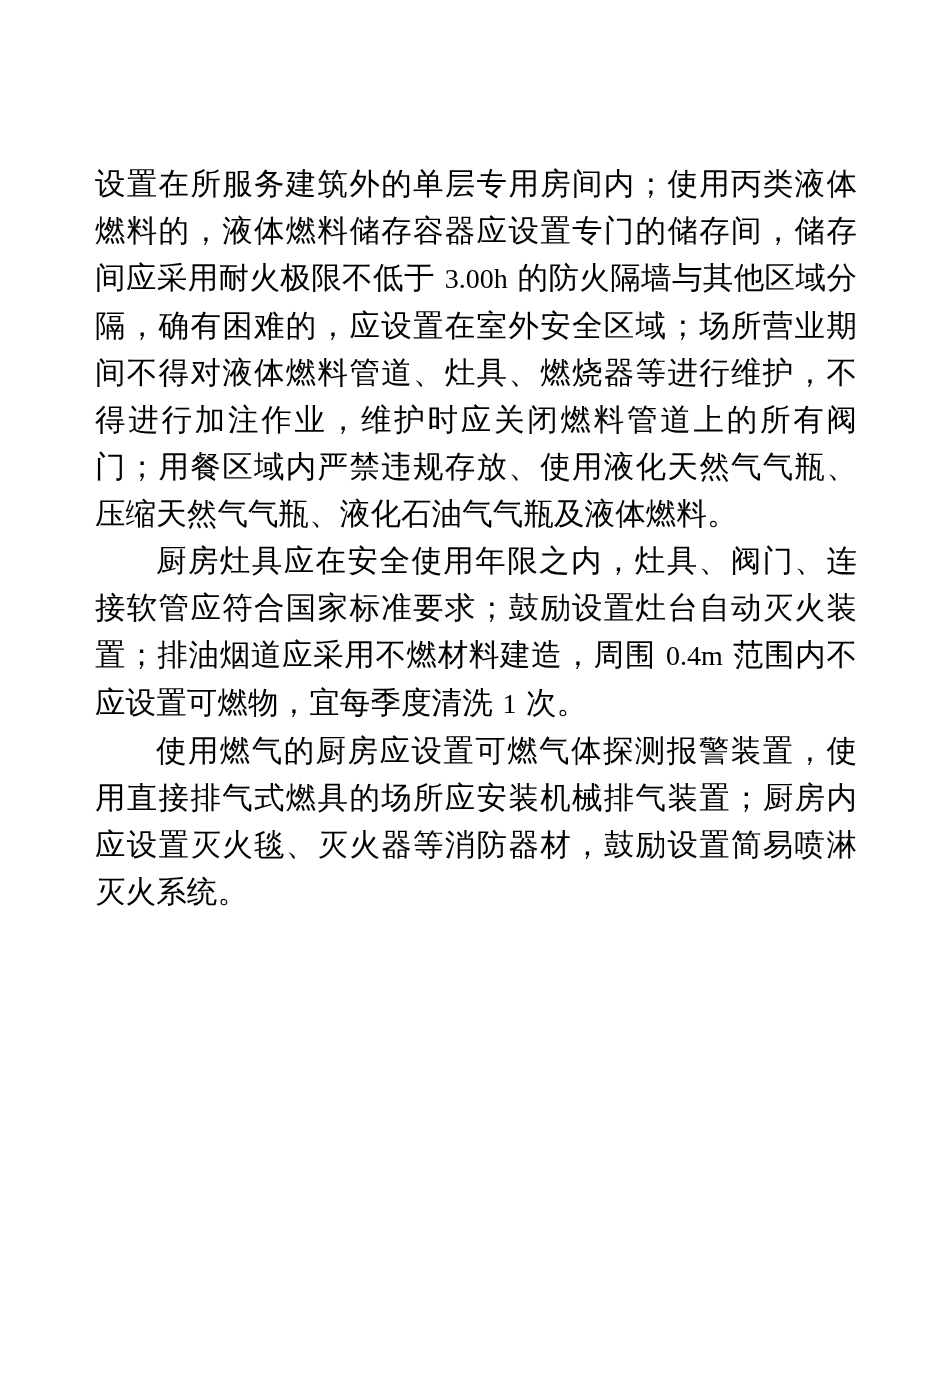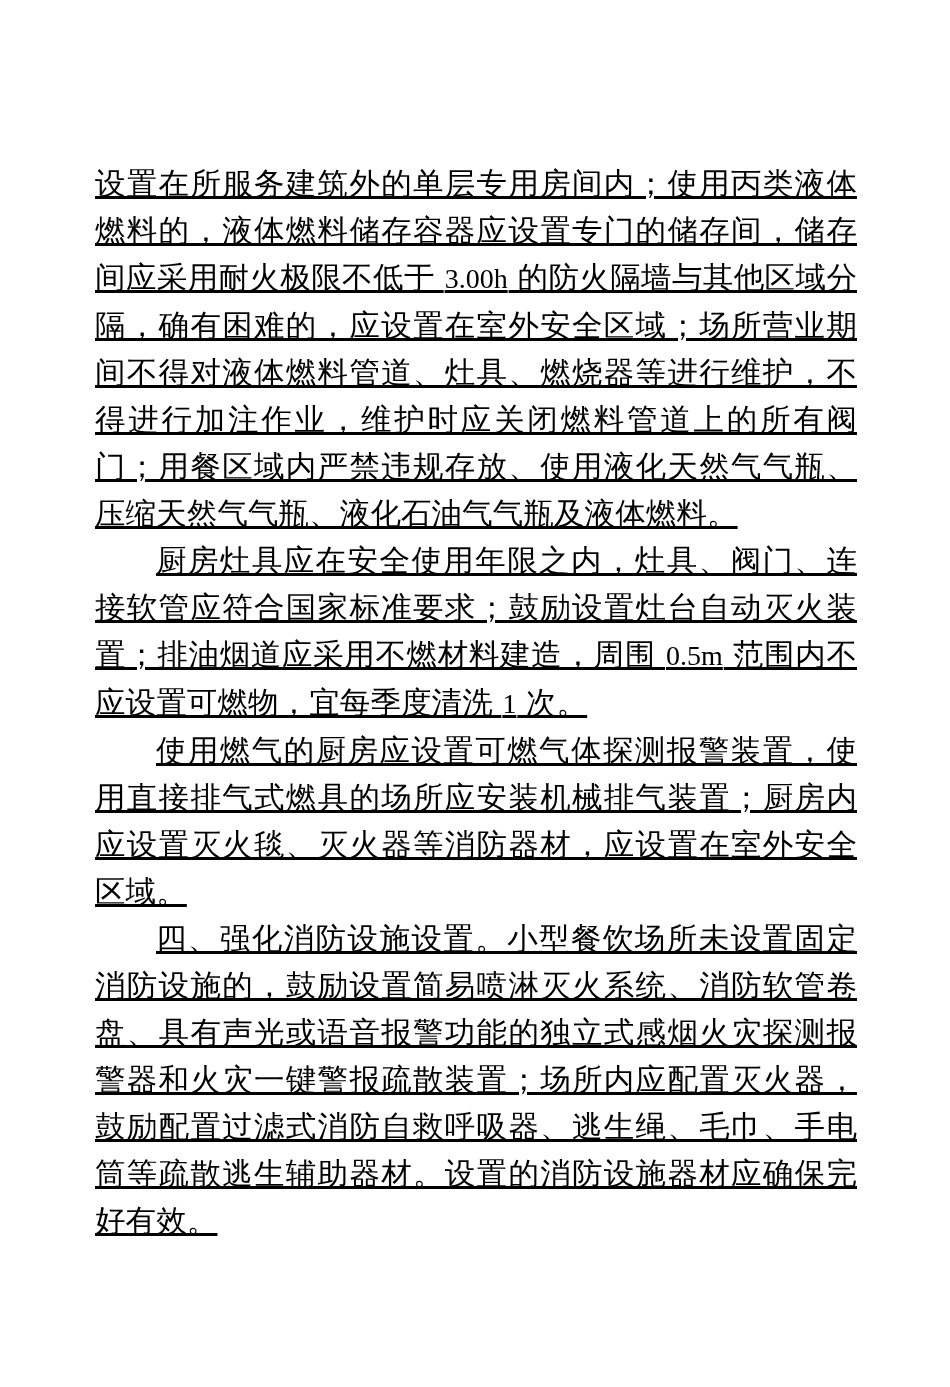--- a/index.html
+++ b/index.html
@@ -35,21 +35,20 @@
     margin: 0;
     padding: 0;
     color: #000000;
     font-size: 30.5px;
     line-height: 47px;
     letter-spacing: 0.1px;
     text-align: justify;
     text-justify: inter-ideograph;
     word-break: break-all;
     font-weight: 400;
-    text-decoration: underline;
     -webkit-font-smoothing: antialiased;
   }
 
   .para.indent {
     text-indent: 61px;
   }
 
   
   .num {
     font-family: "Liberation Serif", "DejaVu Serif", serif;
@@ -60,22 +59,21 @@
 </style>
 </head>
 <body>
 
 <div id="page">
 
   <div id="doc-body">
 
     <p class="para">设置在所服务建筑外的单层专用房间内；使用丙类液体燃料的，液体燃料储存容器应设置专门的储存间，储存间应采用耐火极限不低于 <span class="num">3.00h</span> 的防火隔墙与其他区域分隔，确有困难的，应设置在室外安全区域；场所营业期间不得对液体燃料管道、灶具、燃烧器等进行维护，不得进行加注作业，维护时应关闭燃料管道上的所有阀门；用餐区域内严禁违规存放、使用液化天然气气瓶、压缩天然气气瓶、液化石油气气瓶及液体燃料。</p>
 
-    <p class="para indent">厨房灶具应在安全使用年限之内，灶具、阀门、连接软管应符合国家标准要求；鼓励设置灶台自动灭火装置；排油烟道应采用不燃材料建造，周围 <span class="num">0.5m</span> 范围内不应设置可燃物，宜每季度清洗 <span class="num">1</span> 次。</p>
+    <p class="para indent">厨房灶具应在安全使用年限之内，灶具、阀门、连接软管应符合国家标准要求；鼓励设置灶台自动灭火装置；排油烟道应采用不燃材料建造，周围 <span class="num">0.4m</span> 范围内不应设置可燃物，宜每季度清洗 <span class="num">1</span> 次。</p>
 
-    <p class="para indent">使用燃气的厨房应设置可燃气体探测报警装置，使用直接排气式燃具的场所应安装机械排气装置；厨房内应设置灭火毯、灭火器等消防器材，应设置在室外安全区域。</p>
+    <p class="para indent">使用燃气的厨房应设置可燃气体探测报警装置，使用直接排气式燃具的场所应安装机械排气装置；厨房内应设置灭火毯、灭火器等消防器材，鼓励设置简易喷淋灭火系统。</p>
 
-    <p class="para indent">四、强化消防设施设置。小型餐饮场所未设置固定消防设施的，鼓励设置简易喷淋灭火系统、消防软管卷盘、具有声光或语音报警功能的独立式感烟火灾探测报警器和火灾一键警报疏散装置；场所内应配置灭火器，鼓励配置过滤式消防自救呼吸器、逃生绳、毛巾、手电筒等疏散逃生辅助器材。设置的消防设施器材应确保完好有效。</p>
 
 
   </div>
 
 </div>
 
 </body></html>

